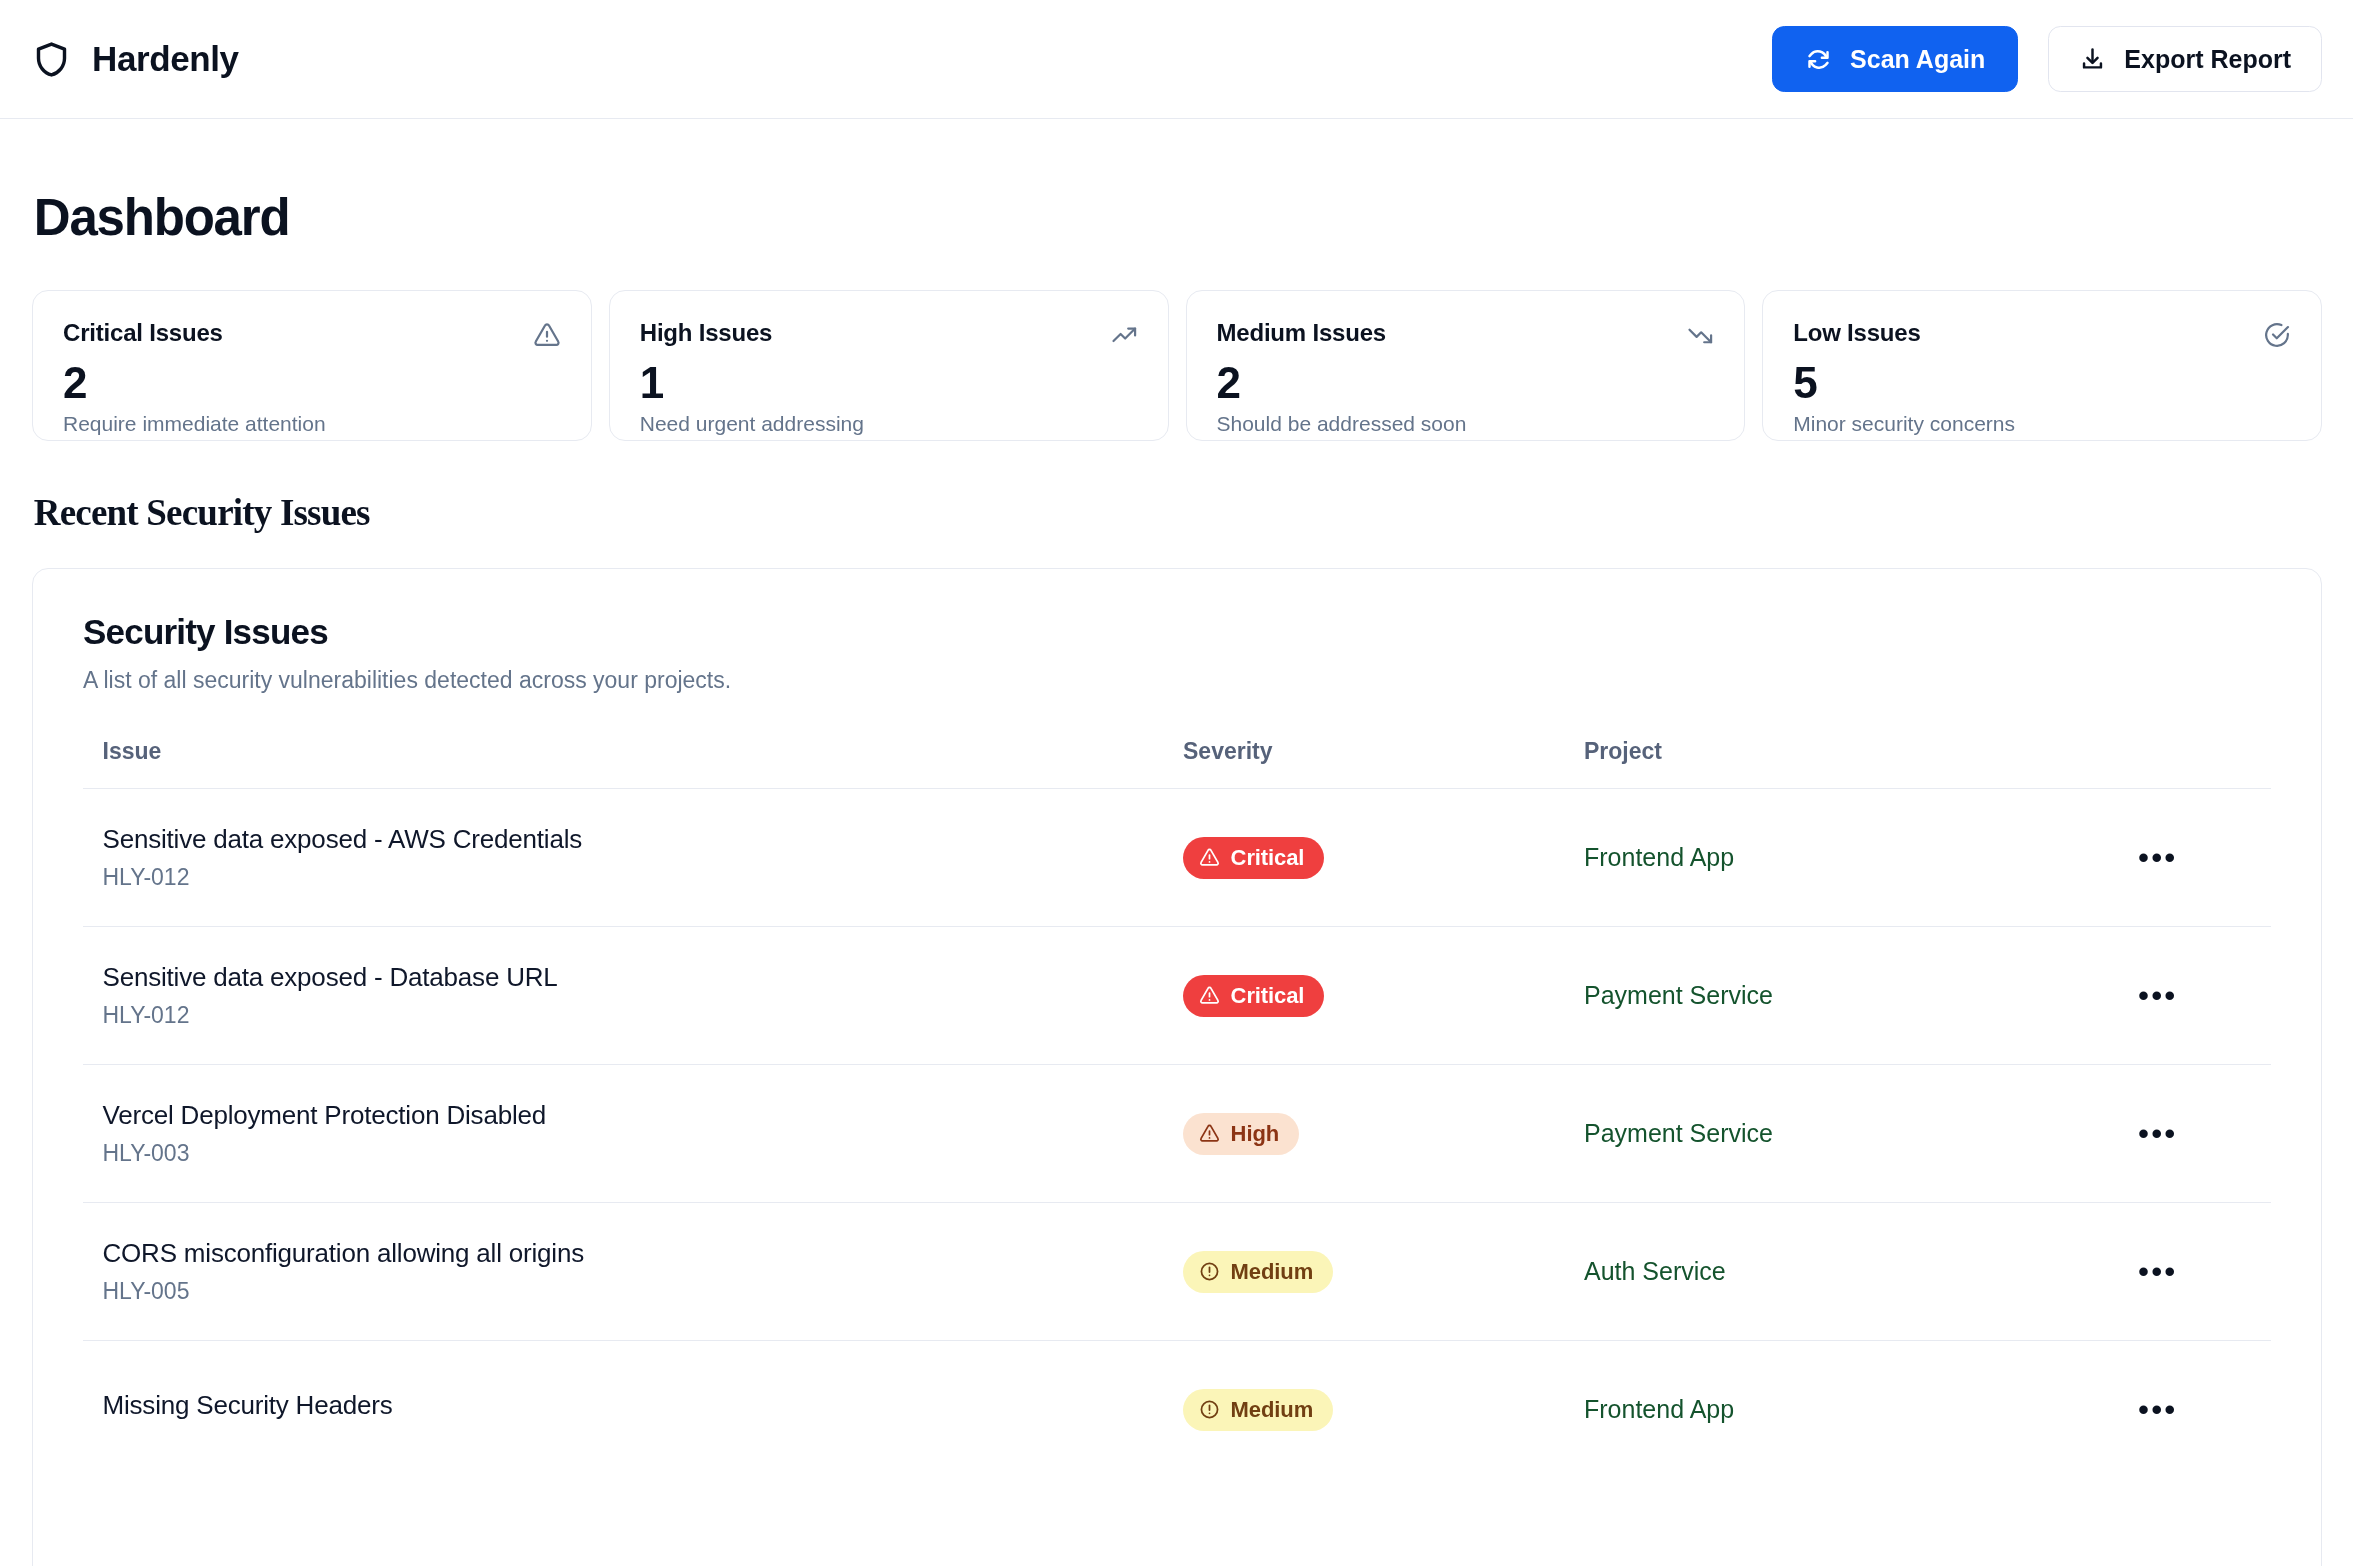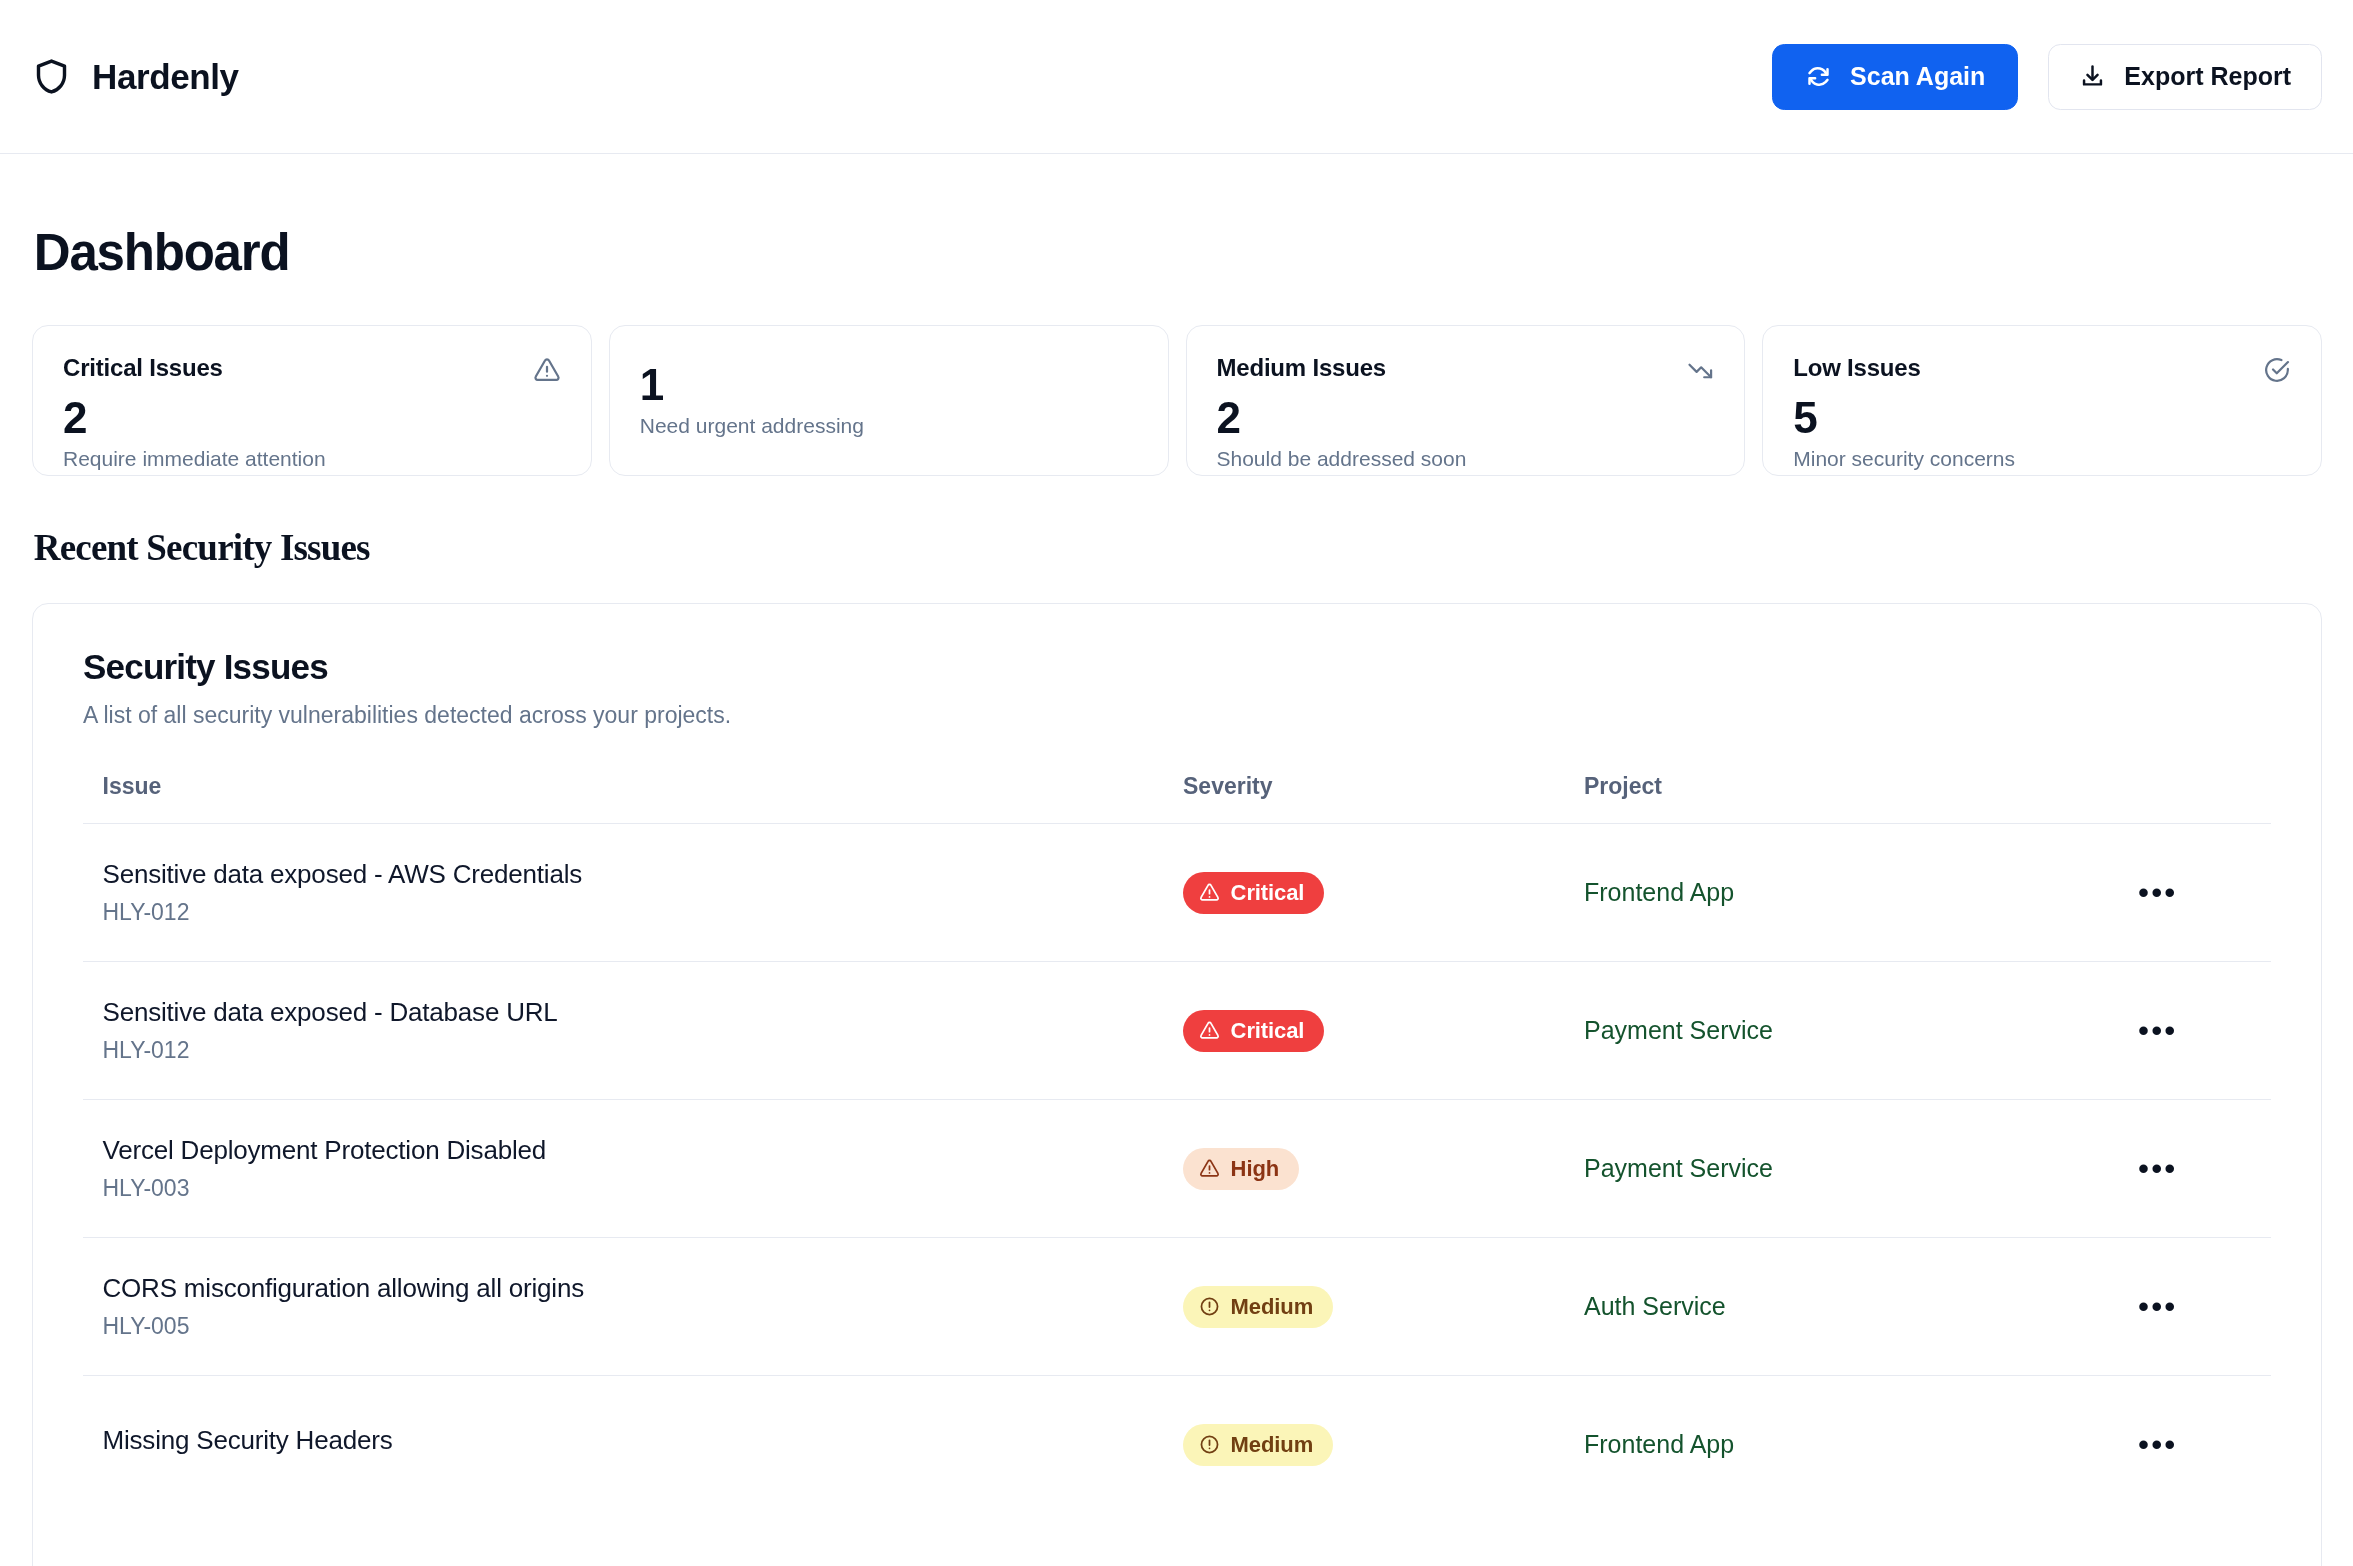--- a/index.html
+++ b/index.html
@@ -12,21 +12,21 @@
 
   body {
     font-family: "Liberation Sans", sans-serif;
     background: #ffffff;
     color: #0b1220;
     -webkit-font-smoothing: antialiased;
   }
 
   
   .topbar {
-    height: 154px;
+    height: 119px;
     border-bottom: 1.8px solid #e7eaf1;
     display: flex;
     align-items: center;
     padding: 0 32px 0 32px;
   }
   .brand {
     display: flex;
     align-items: center;
     gap: 21px;
   }
@@ -277,20 +277,29 @@
             <path d="M12 9.2 V13.4"></path>
               <path d="M12 17 H12.01"></path>
           </svg>
         </span>
       </div>
       <div class="stat-value">2</div>
       <div class="stat-sub">Require immediate attention</div>
     </div>
 
     <div class="stat-card">
+      <div class="stat-top">
+        <span class="stat-label">High Issues</span>
+        <span class="stat-icon">
+          <svg width="28" height="28" viewBox="0 0 24 24" fill="none" stroke="currentColor" stroke-width="1.9" stroke-linecap="round" stroke-linejoin="round">
+            <path d="M3 17.2 L9.1 11.1 L13 15 L21.5 6.5"></path>
+            <path d="M15.6 6.5 H21.5 V12.4"></path>
+          </svg>
+        </span>
+      </div>
       <div class="stat-value">1</div>
       <div class="stat-sub">Need urgent addressing</div>
     </div>
 
     <div class="stat-card">
       <div class="stat-top">
         <span class="stat-label">Medium Issues</span>
         <span class="stat-icon">
           <svg width="28" height="28" viewBox="0 0 24 24" fill="none" stroke="currentColor" stroke-width="1.9" stroke-linecap="round" stroke-linejoin="round">
             <path d="M3 7.5 L9.1 13.6 L13 9.7 L21.5 18.2"></path>

